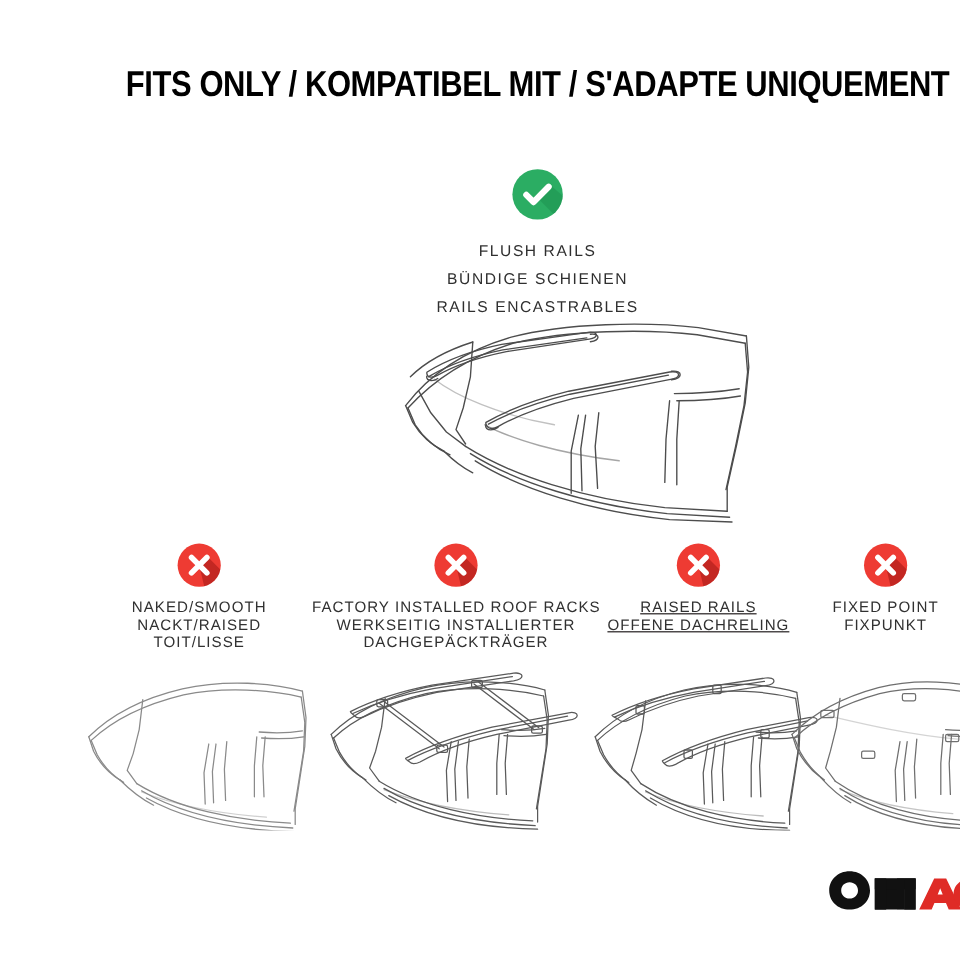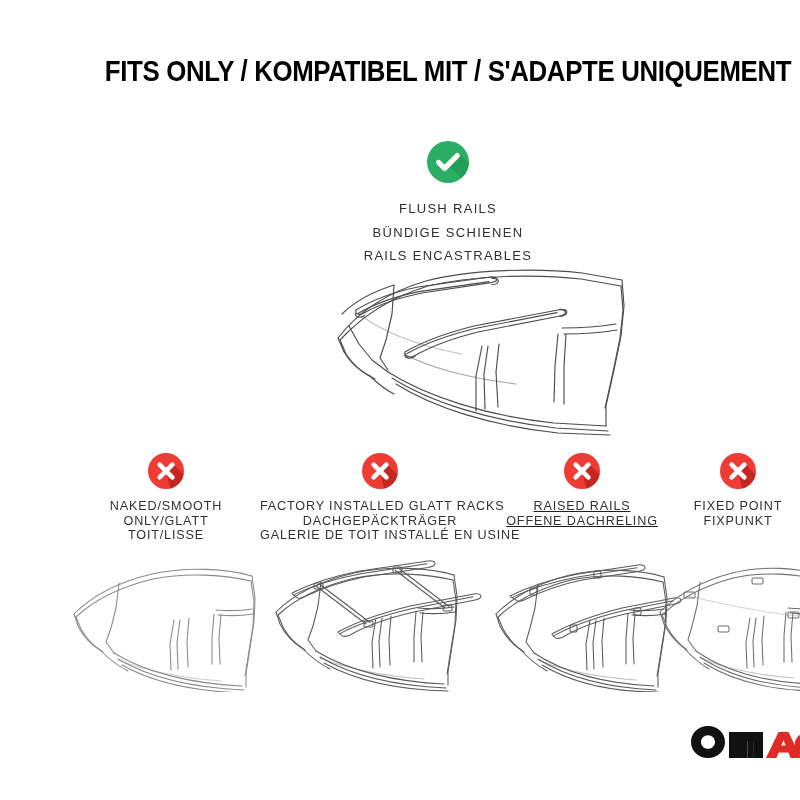--- a/index.html
+++ b/index.html
@@ -204,21 +204,21 @@
             <polygon points="19,19 26,12 40,26 40,40 24,40" fill="#A81C19" opacity="0.62"></polygon>
           </g>
           <g stroke="#ffffff" stroke-width="4.6" stroke-linecap="round">
             <line x1="12.6" y1="12.6" x2="25.4" y2="25.4"></line>
             <line x1="25.4" y1="12.6" x2="12.6" y2="25.4"></line>
           </g>
         </svg>
       </div>
       <div class="cell-labels">
         <span class="l">NAKED/SMOOTH</span>
-        <span class="l">ONLY/GLATT</span>
+        <span class="l">NACKT/RAISED</span>
         <span class="l">TOIT/LISSE</span>
       </div>
       <div class="cell-art">
         <svg width="220" height="136" viewBox="0 0 220 136" fill="none" stroke="#8a8a8a" stroke-width="1.05" stroke-linecap="round" stroke-linejoin="round">
           <path d="M18 58 C36 40 62 26 96 18 C132 10 172 13 196 20"></path>
           <path d="M20 61 C38 44 64 31 97 23 C132 16 170 19 195 25"></path>
           <path d="M18 58 L22 70 C27 80 34 88 44 94"></path>
           <path d="M20 61 L25 73 C30 82 37 90 47 96"></path>
           <path d="M44 94 C54 104 64 111 72 115"></path>
           <path d="M63 27 L60 52 L55 72 L50 86 L58 97"></path>
@@ -251,23 +251,23 @@
           <g clip-path="url(#clipR1)">
             <polygon points="19,19 26,12 40,26 40,40 24,40" fill="#A81C19" opacity="0.62"></polygon>
           </g>
           <g stroke="#ffffff" stroke-width="4.6" stroke-linecap="round">
             <line x1="12.6" y1="12.6" x2="25.4" y2="25.4"></line>
             <line x1="25.4" y1="12.6" x2="12.6" y2="25.4"></line>
           </g>
         </svg>
       </div>
       <div class="cell-labels">
-        <span class="l">FACTORY INSTALLED GLATT RACKS</span>
+        <span class="l">FACTORY INSTALLED ROOF RACKS</span>
+        <span class="l">WERKSEITIG INSTALLIERTER</span>
         <span class="l">DACHGEPÄCKTRÄGER</span>
-        <span class="l">GALERIE DE TOIT INSTALLÉ EN USINE</span>
       </div>
       <div class="cell-art">
         <svg width="240" height="136" viewBox="0 0 240 136" fill="none" stroke="#5a5a5a" stroke-width="1.05" stroke-linecap="round" stroke-linejoin="round">
 
           <path d="M16 56 C34 38 60 25 94 17 C130 9 170 12 194 19"></path>
           <path d="M18 59 C36 42 62 30 95 22 C130 15 168 18 193 24"></path>
           <path d="M16 56 L20 68 C25 78 32 86 42 92"></path>
           <path d="M18 59 L23 71 C28 80 35 88 45 94"></path>
           <path d="M42 92 C52 102 62 109 70 113"></path>
           <path d="M61 26 L58 50 L53 70 L48 84 L56 95"></path>

